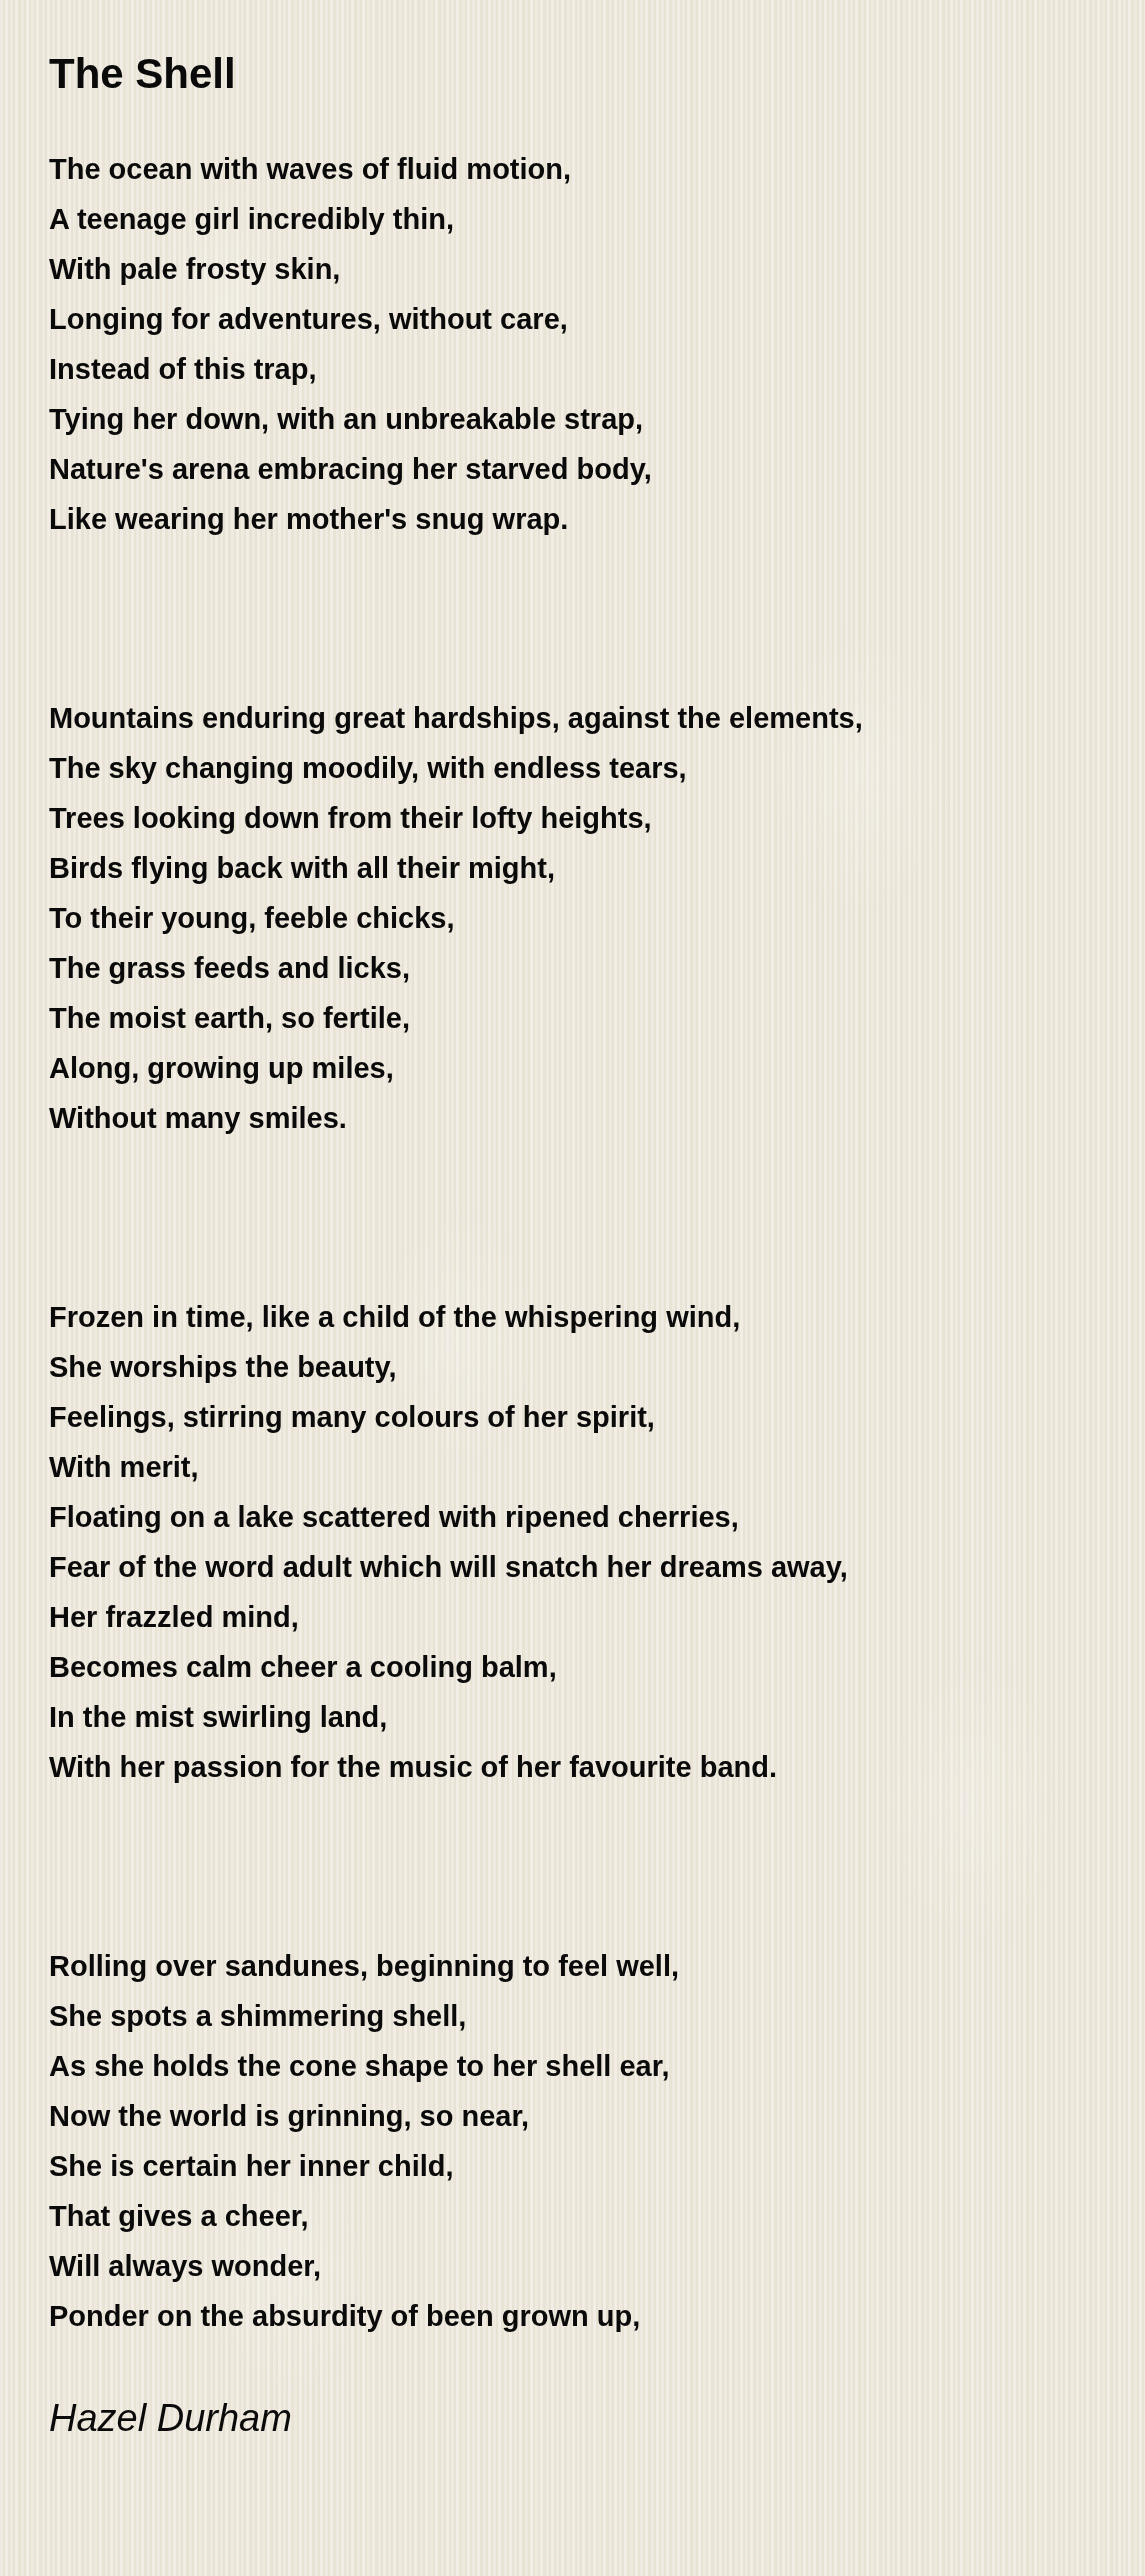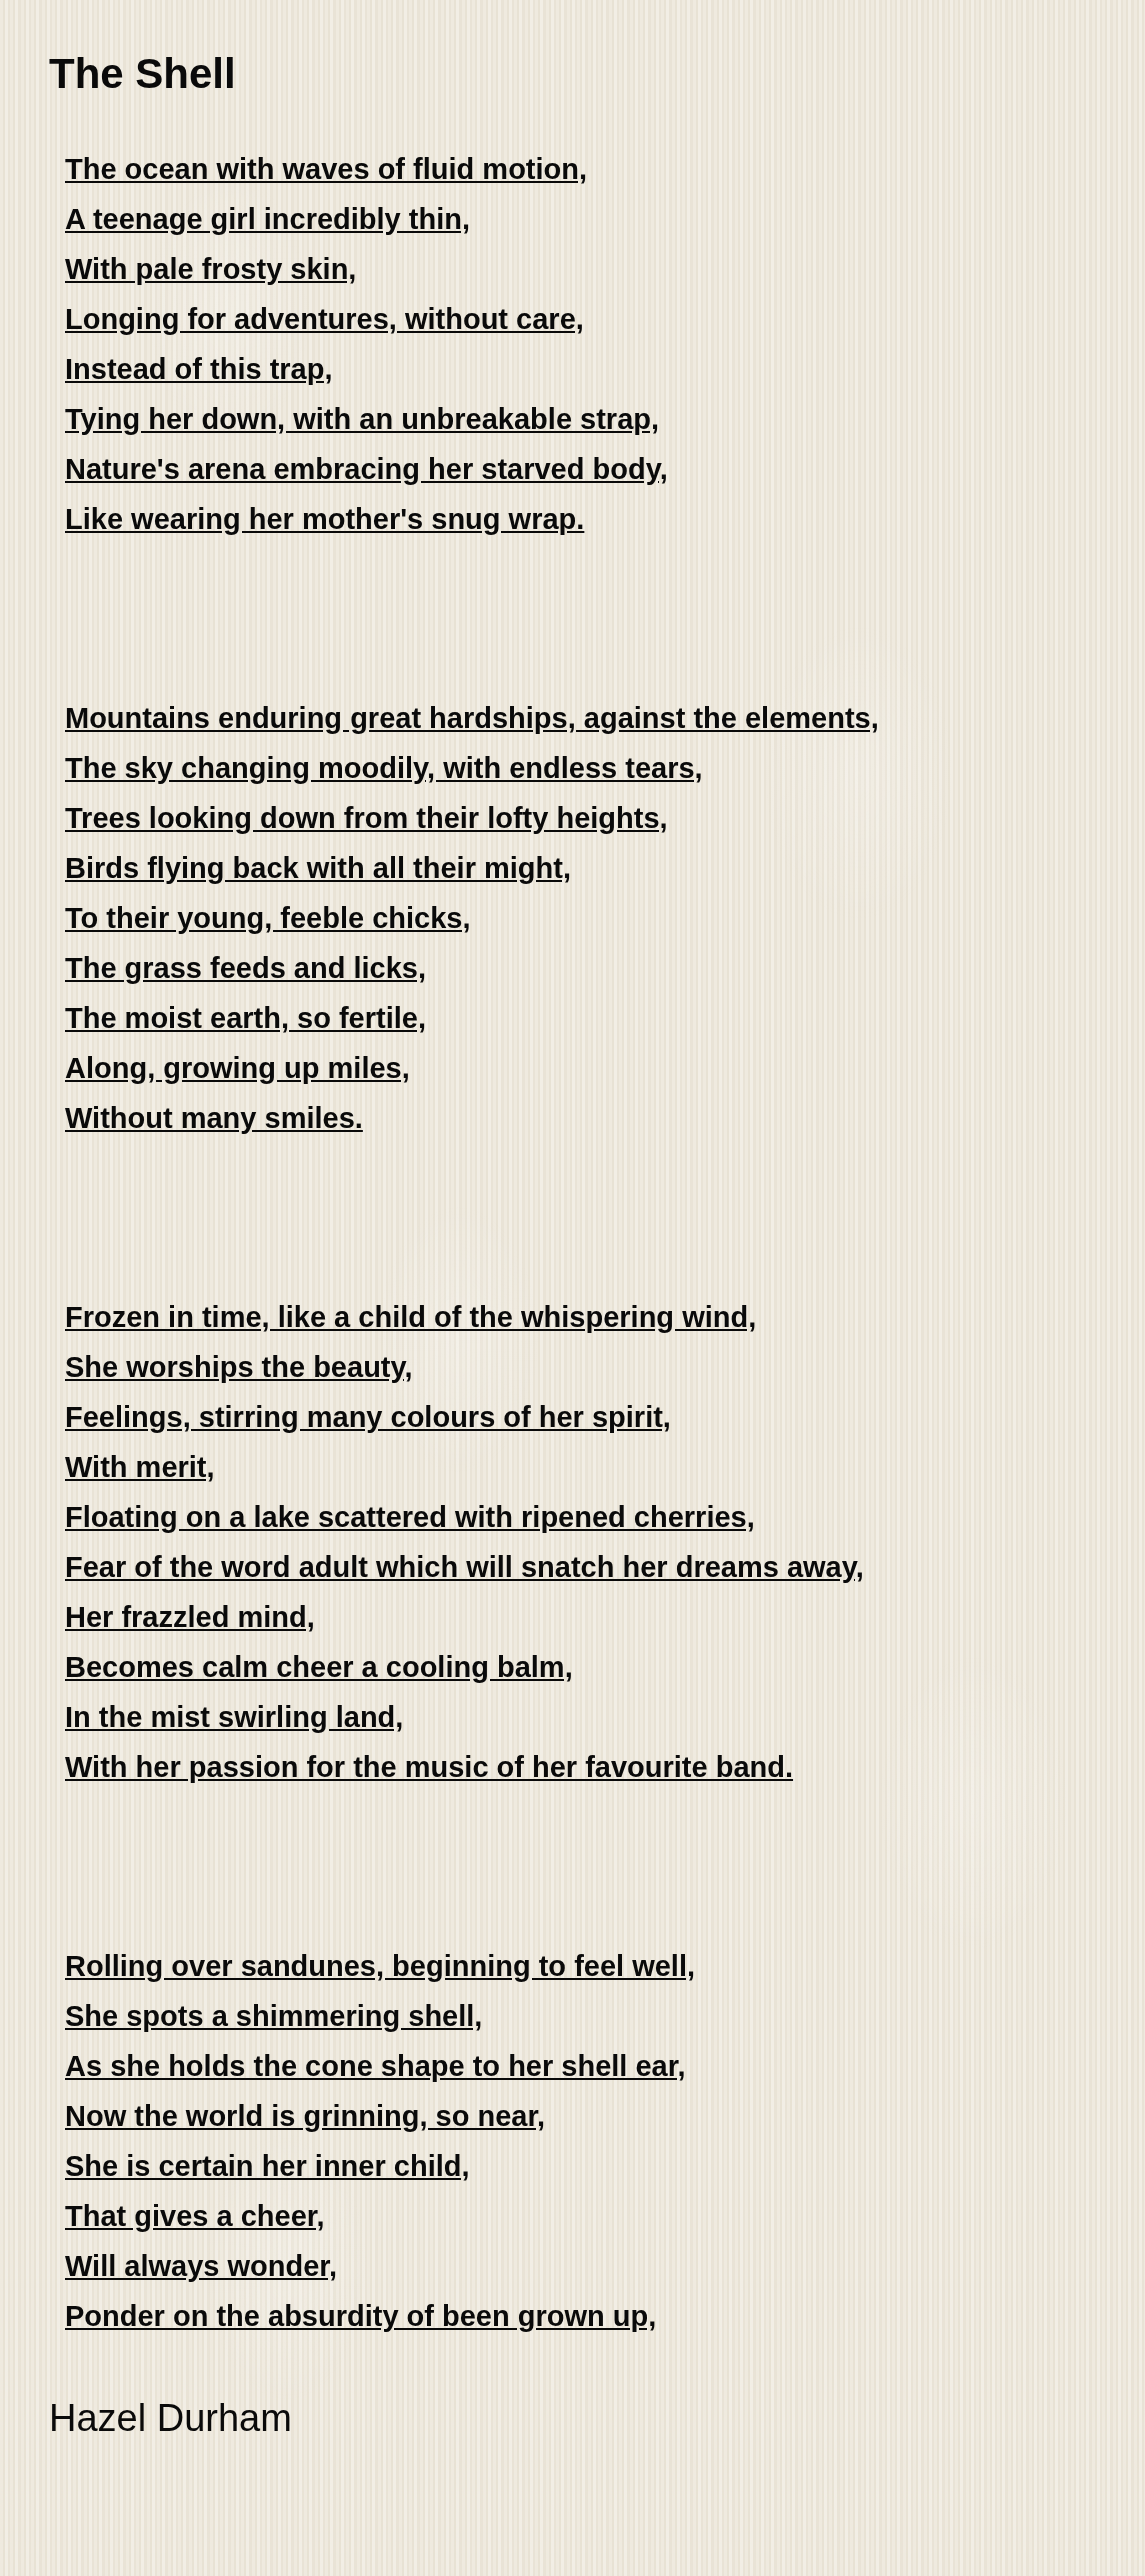--- a/index.html
+++ b/index.html
@@ -34,37 +34,37 @@
   }
   .title {
     margin: 0;
     font-size: 42px;
     font-weight: bold;
     line-height: 50px;
     height: 50px;
     white-space: nowrap;
   }
   .stanza {
-    margin: 16px;
+    margin: 0;
     padding: 0;
-    text-decoration: underline;
   }
   .stanza-1 { margin-top: 45px; }
   .stanza + .stanza { margin-top: 149px; }
   .line {
     display: block;
     font-size: 29px;
     font-weight: bold;
     line-height: 50px;
     height: 50px;
     white-space: nowrap;
   }
   .author {
     margin-top: 52px;
     font-size: 38px;
+    font-style: italic;
     font-weight: normal;
     line-height: 50px;
     height: 50px;
     white-space: nowrap;
   }
 </style>
 </head>
 <body>
 
 <div class="page">

